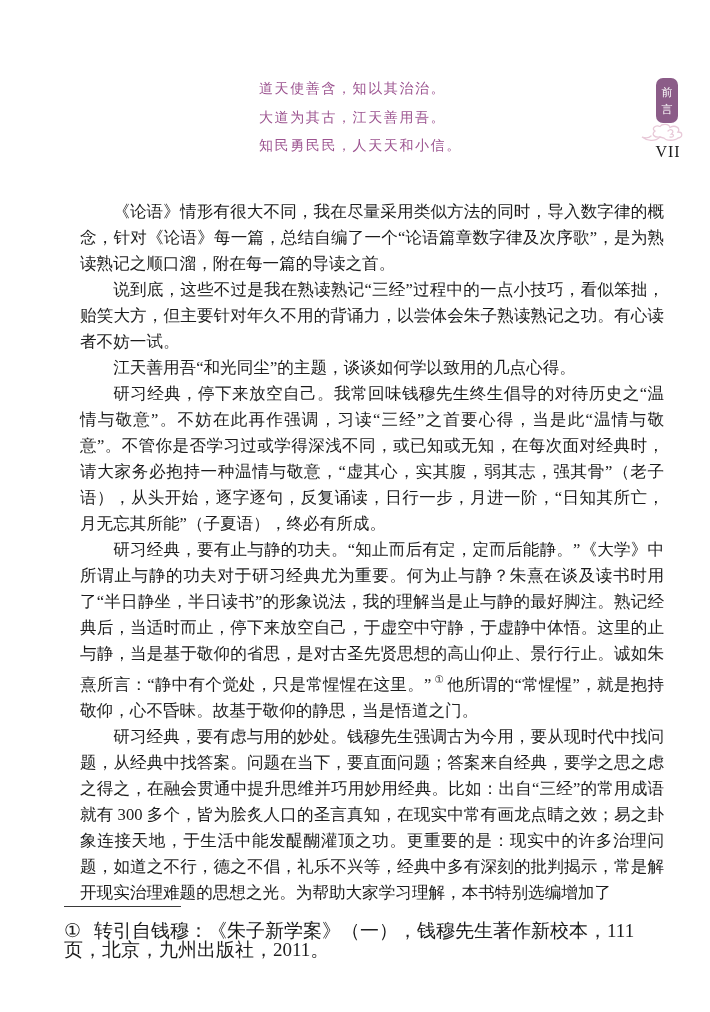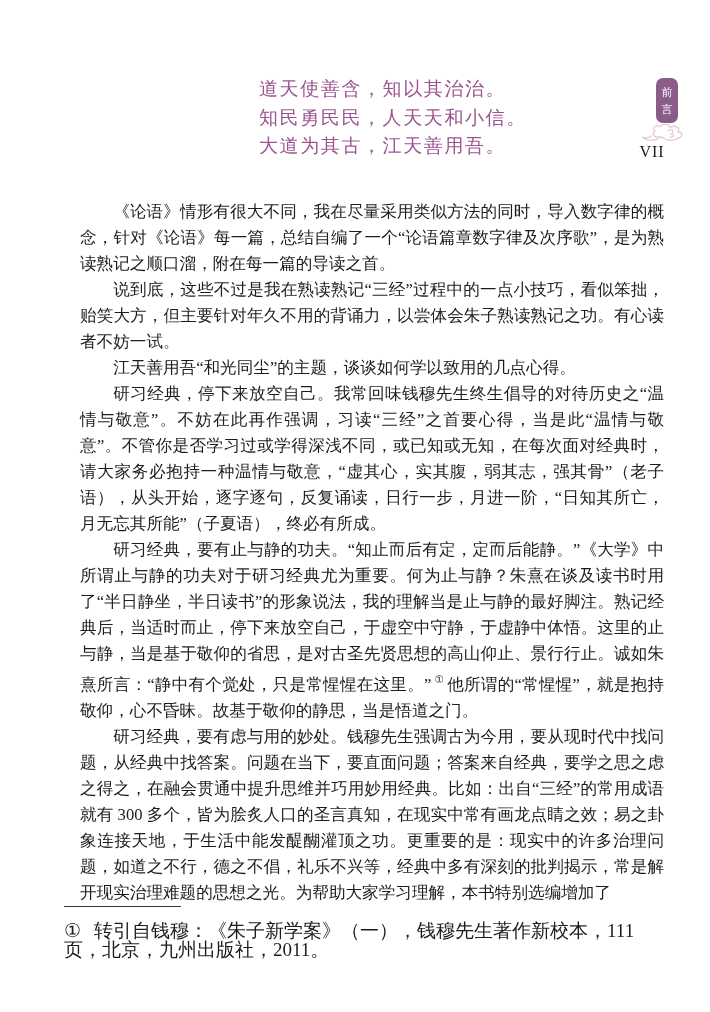--- a/index.html
+++ b/index.html
@@ -3,36 +3,36 @@
 <meta charset="utf-8">
 <style>
   html,body { margin:0; padding:0; background:#ffffff; }
   .page {
     position:relative; width:710px; height:1012px; background:#ffffff;
     overflow:hidden; font-family:"Liberation Serif","DejaVu Serif",serif;
   }
   
   .poem {
     position:absolute; left:259px; top:74px;
-    font-size:19px; line-height:28.5px; letter-spacing:1.6px;
+    font-size:14px; line-height:28.5px; letter-spacing:1.6px;
     font-family:"DejaVu Serif","Liberation Serif",serif;
   }
   
   .side-tab {
     position:absolute; left:656px; top:78px; width:22px; height:45px;
     border-radius:7px; display:flex; align-items:center; justify-content:center;
   }
   .side-tab .label {
     color:#ffffff; font-size:11px; width:11px; line-height:17px;
     word-break:break-all; 
     font-family:"Liberation Sans","DejaVu Sans",sans-serif;
   }
   .cloud { position:absolute; left:640px; top:123px; }
   .page-num {
-    position:absolute; left:628px; top:143px; width:48px; text-align:center;
+    position:absolute; left:644px; top:143px; width:48px; text-align:center;
     font-size:16px; color:#1a1a1a; letter-spacing:1px;
     font-family:"Liberation Serif",serif;
   }
   
   .body-text {
     position:absolute; left:80px; top:199px; width:584px;
     text-align:justify; font-size:16.6px; line-height:26px; color:#1c1c1c;
   }
   .body-text p { margin:0; padding:0; text-indent:2em; }
   .fn-ref { font-size:10.5px; vertical-align:super; margin:0 3px; }
@@ -47,22 +47,22 @@
   }
   .footnote .marker { margin-right:13px; }
 </style>
 </head>
 <body>
 
 <div class="page">
 
   <div class="poem" id="poem" style="color: rgb(156, 84, 144);">
     <div>道天使善含，知以其治治。</div>
+    <div>大道为其古，江天善用吾。</div>
     <div>知民勇民民，人天天和小信。</div>
-    <div>大道为其古，江天善用吾。</div>
   </div>
 
   <div class="side-tab" id="side-tab" style="background: rgb(139, 92, 136);">
     <span class="label">前言</span>
   </div>
 
   <span class="cloud">
     <svg width="52" height="24" viewBox="0 0 52 24">
       <g fill="none" id="cloud-strokes" stroke="#e8c9d8" stroke-width="1.3" stroke-linecap="round">
         <path d="M20 14 C 14 15, 11 11, 15 8 C 11 6, 15 1.5, 20 3.5 C 22 0.5, 29 0.5, 30 4.5 C 35 1.5, 41 5, 38 9 C 43 9, 43 14, 38 15 C 35 18, 26 18, 24 15 Z"></path>

